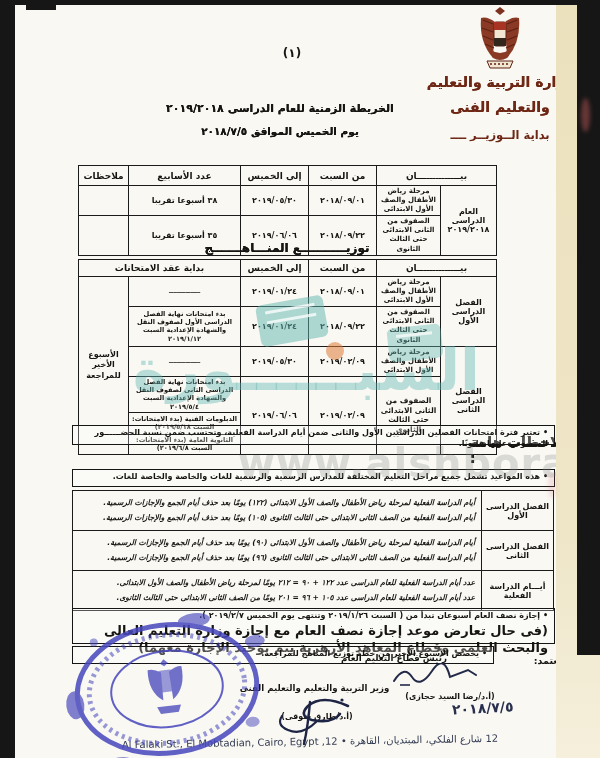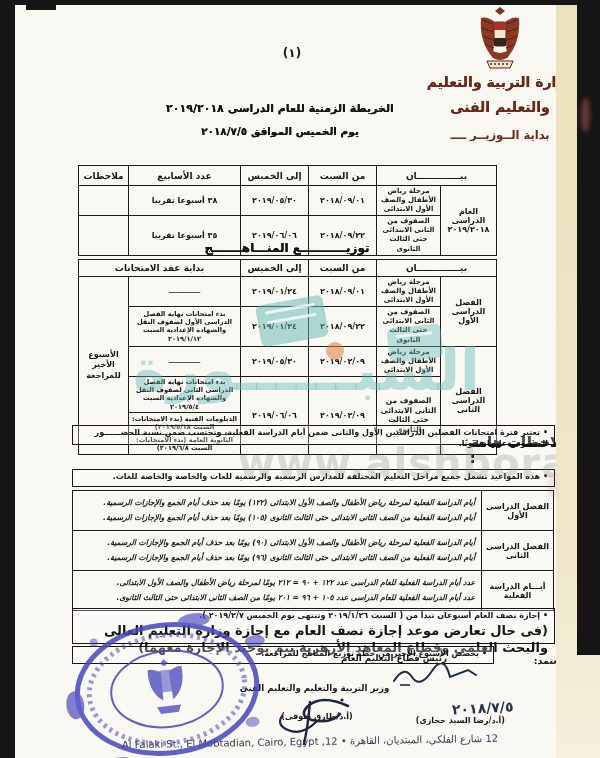--- a/index.html
+++ b/index.html
@@ -226,21 +226,21 @@
   <div class="abs wm odot" style="left:326px;top:342px;width:18px;height:18px;"></div>
   <div class="abs wm wmtext" style="left:150px;top:336px;width:330px;text-align:center;">السبــــــورة</div>
   <div class="abs wm wmurl" style="left:238px;top:440px;">www.alshbora.com</div>
 
   <div class="abs sg" style="left:518px;top:655px;width:60px;font-size:9.5px;">يعتمد:</div>
   <div class="abs sg" style="left:339px;top:653px;width:110px;">رئيس قطاع التعليم العام</div>
   <svg class="abs sig" style="left:388px;top:663px;" width="96" height="26" viewBox="0 0 96 26">
     <path d="M6 18 Q16 2 24 14 T44 8 T62 14 L80 7 L88 12" fill="none" stroke="#232a48" stroke-width="2" stroke-linecap="round"></path>
     <path d="M12 22 h10" stroke="#232a48" stroke-width="1.6"></path>
   </svg>
-  <div class="abs sg" style="left:395px;top:716px;width:110px;font-size:8px;text-align:right;">(أ.د/رضا السيد حجازى)</div>
+  <div class="abs sg" style="left:395px;top:692px;width:110px;font-size:8px;">(أ.د/رضا السيد حجازى)</div>
   <div class="abs hand" style="left:452px;top:700px;">٢٠١٨/٧/٥</div>
 
   <div class="abs sg" style="left:232px;top:683px;width:165px;font-size:8.6px;">وزير التربية والتعليم والتعليم الفنى</div>
   <svg class="abs sig" style="left:252px;top:692px;" width="118" height="58" viewBox="0 0 118 58">
     <path d="M96 14 Q70 2 56 14 Q46 24 60 28 Q80 32 88 22" fill="none" stroke="#1e2544" stroke-width="2.6" stroke-linecap="round"></path>
     <path d="M64 30 Q50 44 36 38 Q24 33 30 24" fill="none" stroke="#1e2544" stroke-width="2.2" stroke-linecap="round"></path>
     <path d="M58 10 Q56 34 52 52" fill="none" stroke="#1e2544" stroke-width="2.4" stroke-linecap="round"></path>
     <circle cx="90" cy="8" r="1.6" fill="#1e2544"></circle>
   </svg>
   <div class="abs sg" style="left:272px;top:712px;width:90px;font-size:8px;">(أ.د/طارق شوقى)</div>

